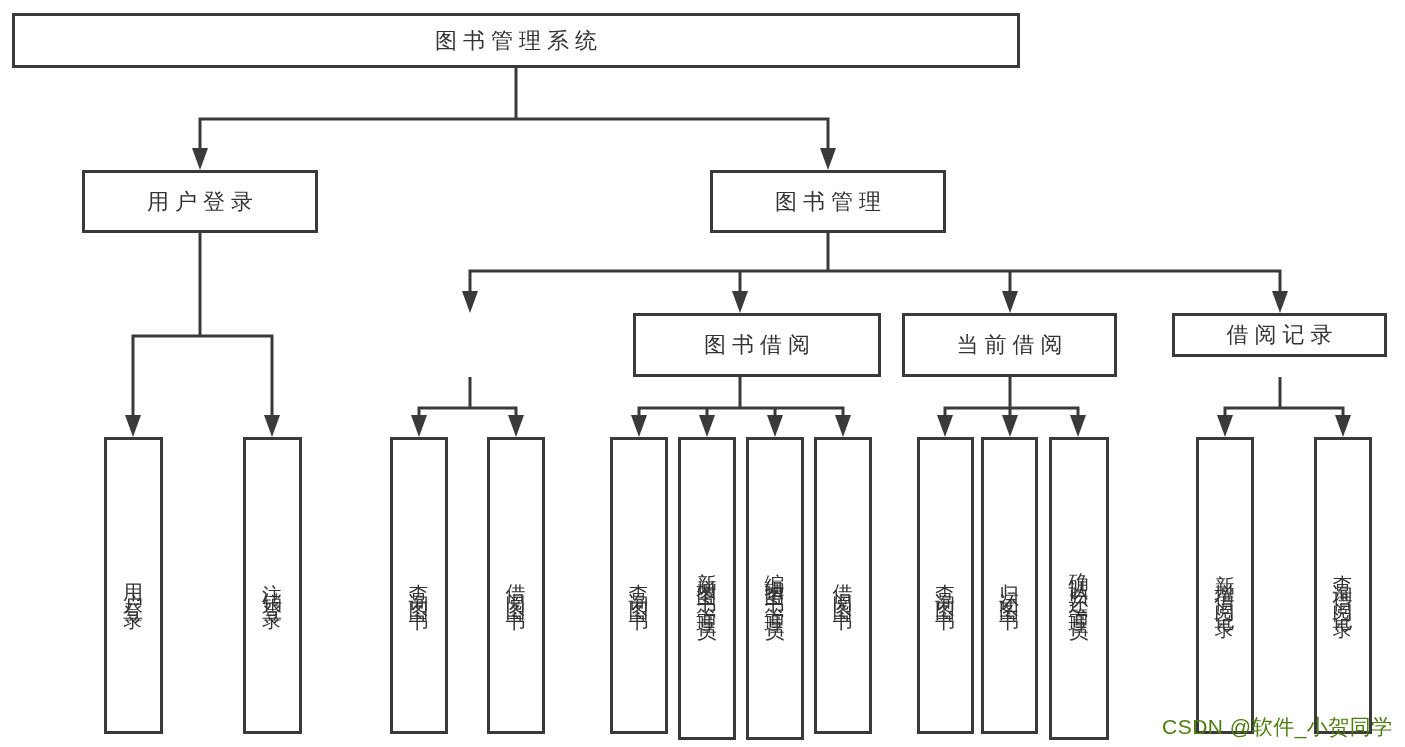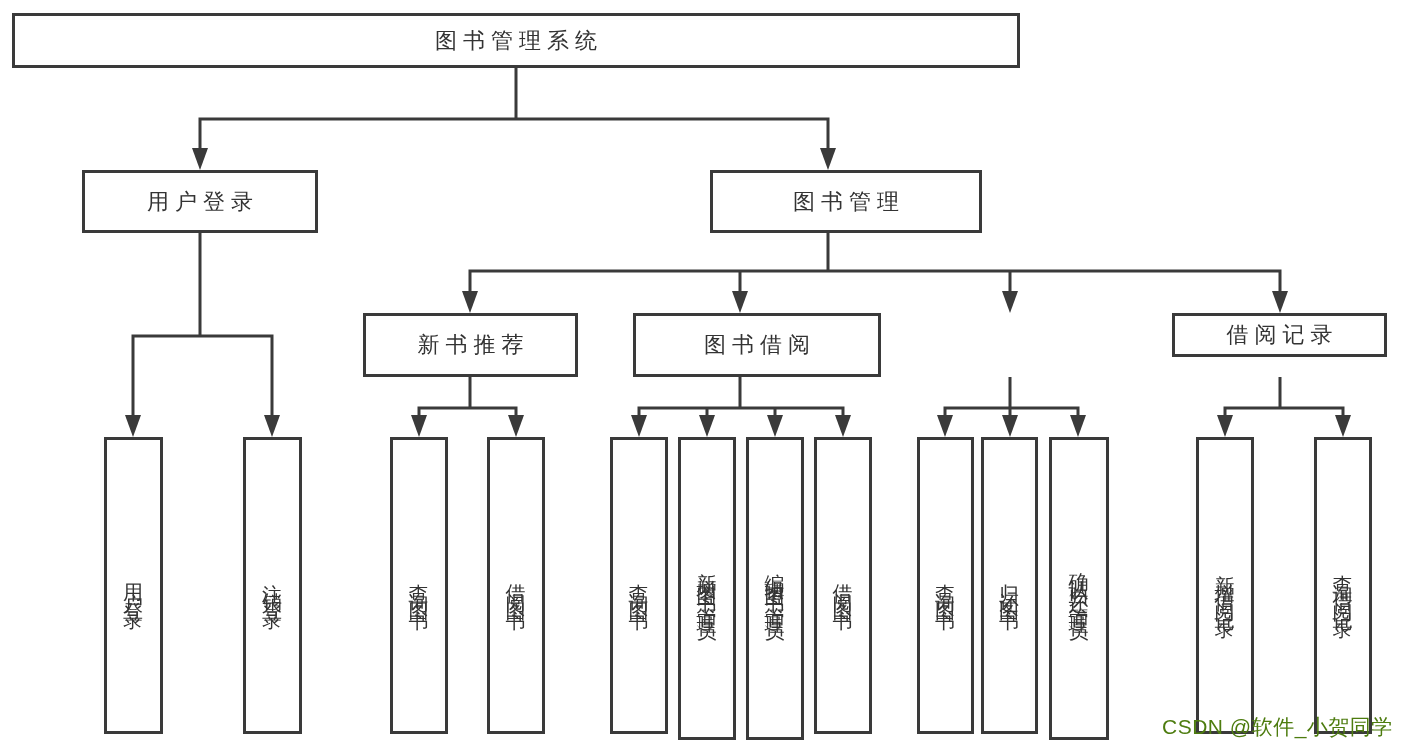--- a/index.html
+++ b/index.html
@@ -110,29 +110,29 @@
     </g>
   </svg>
 
   <div class="node h-label" style="left:12px; top:13px; width:1008px; height:55px">
     <span>图书管理系统</span>
   </div>
 
   <div class="node h-label" style="left:82px; top:170px; width:236px; height:63px">
     <span>用户登录</span>
   </div>
-  <div class="node h-label" style="left:710px; top:170px; width:272px; height:63px">
+  <div class="node h-label" style="left:710px; top:170px; width:236px; height:63px">
     <span>图书管理</span>
   </div>
 
-  <div class="node h-label" style="left:363px; top:313px; width:215px; height:64px">
-    <span>新书推荐</span>
-  </div>
   <div class="node h-label" style="left:633px; top:313px; width:248px; height:64px">
     <span>图书借阅</span>
+  </div>
+  <div class="node h-label" style="left:902px; top:313px; width:215px; height:64px">
+    <span>当前借阅</span>
   </div>
   <div class="node h-label" style="left:1172px; top:313px; width:215px; height:44px">
     <span>借阅记录</span>
   </div>
 
   <div class="node leaf" style="left:104px; top:437px; width:59px; height:297px">
     <span>用户登录</span>
   </div>
   <div class="node leaf" style="left:243px; top:437px; width:59px; height:297px">
     <span>注销登录</span>

